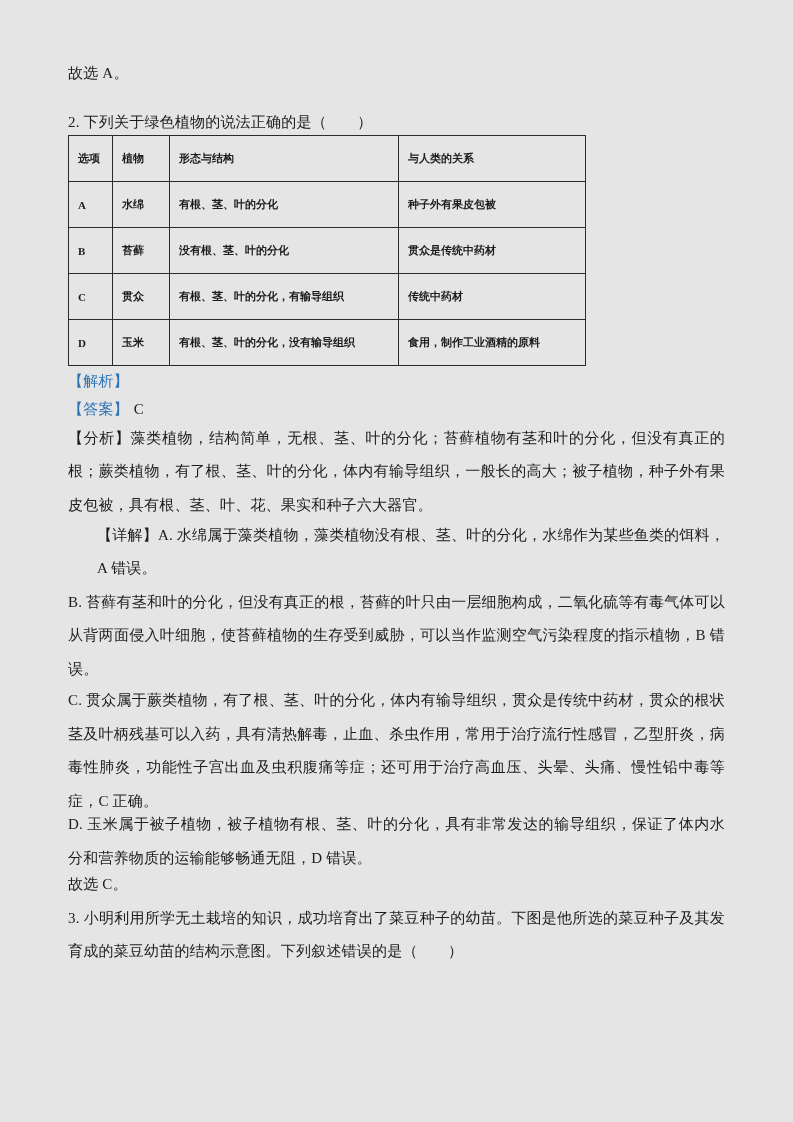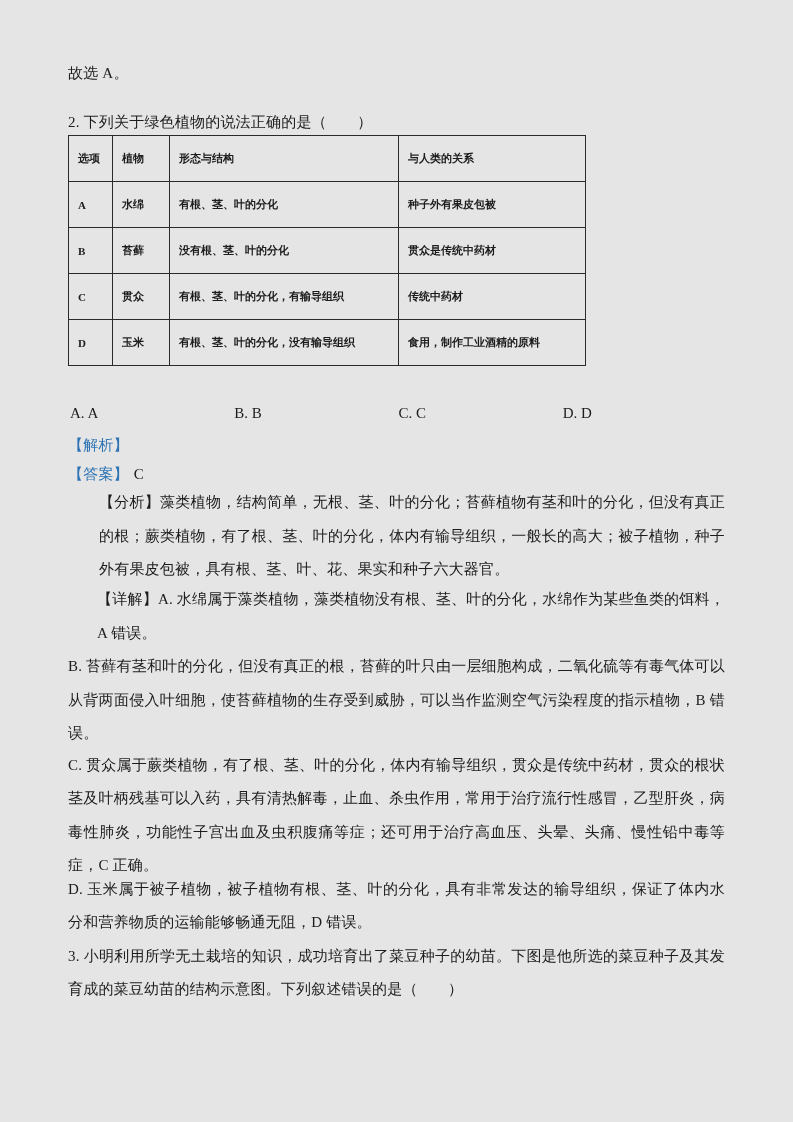--- a/index.html
+++ b/index.html
@@ -54,21 +54,21 @@
     font-size: 15px;
     line-height: 33.5px;
   }
   .choices span {
     display: block;
     padding-left: 2px;
   }
   .m-q2stem   { margin-top: 15px; }
   .m-answer   { margin-top: -5px; }
   .m-jiexi    { margin-top: -1.5px; }
-  .m-analysis { margin-top: -5px; margin-left: 31px; }
+  .m-analysis { margin-top: -5px; }
   .m-da       { margin-top: -3.5px; margin-left: 29px; }
   .m-db       { margin-top: 0; }
   .m-dc       { margin-top: -2px; }
   .m-dd       { margin-top: -10px; }
   .m-concl    { margin-top: -7px; }
   .m-q3stem   { margin-top: 0; }
 </style>
 </head>
 <body>
 
@@ -112,37 +112,32 @@
       </tr>
       <tr>
         <td>D</td>
         <td>玉米</td>
         <td>有根、茎、叶的分化，没有输导组织</td>
         <td>食用，制作工业酒精的原料</td>
       </tr>
     </tbody>
   </table>
 
-  <div class="choices">
-    <span>A. A</span>
-    <span>B. B</span>
-    <span>C. C</span>
-    <span>D. D</span>
-  </div>
 
   <p class="para m-jiexi"><span class="blue-label">【解析】</span></p>
 
   <p class="para m-answer"><span class="blue-label">【答案】</span><span class="answer-val">C</span></p>
 
   <p class="para m-analysis">【分析】藻类植物，结构简单，无根、茎、叶的分化；苔藓植物有茎和叶的分化，但没有真正的根；蕨类植物，有了根、茎、叶的分化，体内有输导组织，一般长的高大；被子植物，种子外有果皮包被，具有根、茎、叶、花、果实和种子六大器官。</p>
 
   <p class="para m-da">【详解】A. 水绵属于藻类植物，藻类植物没有根、茎、叶的分化，水绵作为某些鱼类的饵料，A 错误。</p>
 
   <p class="para m-db">B. 苔藓有茎和叶的分化，但没有真正的根，苔藓的叶只由一层细胞构成，二氧化硫等有毒气体可以从背两面侵入叶细胞，使苔藓植物的生存受到威胁，可以当作监测空气污染程度的指示植物，B 错误。</p>
 
   <p class="para m-dc">C. 贯众属于蕨类植物，有了根、茎、叶的分化，体内有输导组织，贯众是传统中药材，贯众的根状茎及叶柄残基可以入药，具有清热解毒，止血、杀虫作用，常用于治疗流行性感冒，乙型肝炎，病毒性肺炎，功能性子宫出血及虫积腹痛等症；还可用于治疗高血压、头晕、头痛、慢性铅中毒等症，C 正确。</p>
 
   <p class="para m-dd">D. 玉米属于被子植物，被子植物有根、茎、叶的分化，具有非常发达的输导组织，保证了体内水分和营养物质的运输能够畅通无阻，D 错误。</p>
 
+  <p class="para m-concl">故选 C。</p>
 
   <p class="para m-q3stem">3. 小明利用所学无土栽培的知识，成功培育出了菜豆种子的幼苗。下图是他所选的菜豆种子及其发育成的菜豆幼苗的结构示意图。下列叙述错误的是（　　）</p>
 
 </div>
 
 </body></html>

